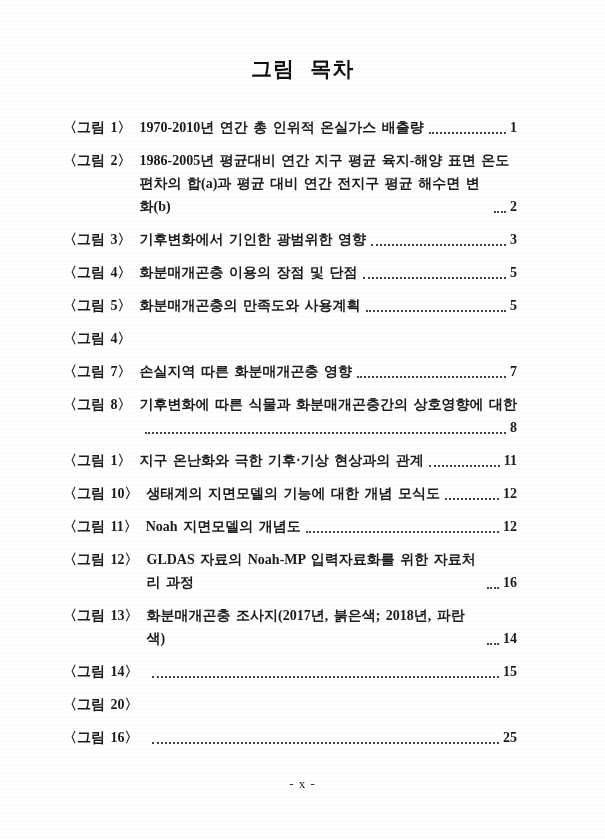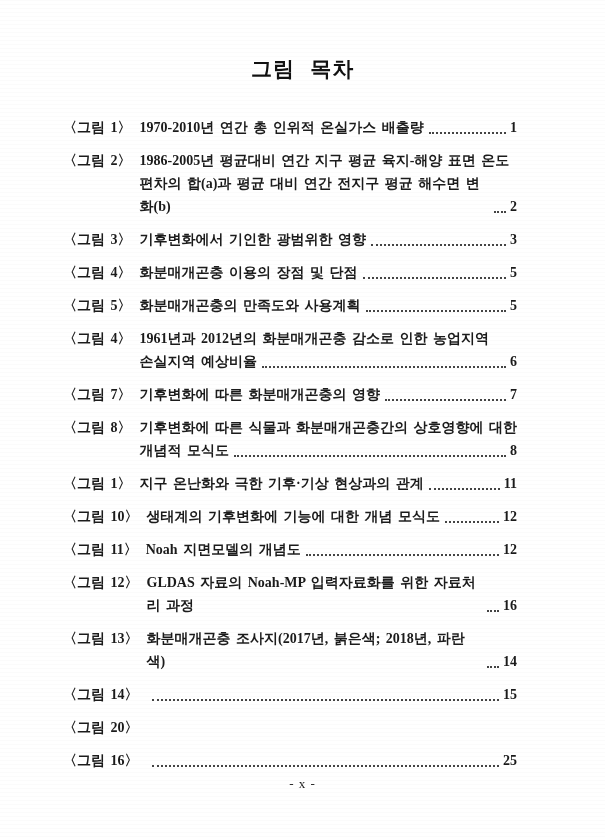--- a/index.html
+++ b/index.html
@@ -124,69 +124,58 @@
         <div class="body">
           <div class="line">
             <span class="text">화분매개곤충의 만족도와 사용계획</span>
             <span class="leader"></span>
             <span class="pagenum">5</span>
           </div>
         </div>
       </div>
       <div class="entry">
         <span class="label">〈그림 4〉</span>
-        <div class="body">
-          <div class="line">
-            <span class="text">1961년과 2012년의 화분매개곤충 감소로 인한 농업지역</span>
-          </div>
-          <div class="line">
-            <span class="text">손실지역 예상비율</span>
-            <span class="leader"></span>
-            <span class="pagenum">6</span>
-          </div>
-        </div>
       </div>
       <div class="entry">
         <span class="label">〈그림 7〉</span>
         <div class="body">
           <div class="line">
-            <span class="text">기후변화에 따른 화분매개곤충의 영향</span>
+            <span class="text">손실지역 따른 화분매개곤충 영향</span>
             <span class="leader"></span>
             <span class="pagenum">7</span>
           </div>
         </div>
       </div>
       <div class="entry">
         <span class="label">〈그림 8〉</span>
         <div class="body">
           <div class="line">
             <span class="text">기후변화에 따른 식물과 화분매개곤충간의 상호영향에 대한</span>
           </div>
           <div class="line">
-            <span class="text">개념적 모식도</span>
             <span class="leader"></span>
             <span class="pagenum">8</span>
           </div>
         </div>
       </div>
       <div class="entry">
         <span class="label">〈그림 1〉</span>
         <div class="body">
           <div class="line">
             <span class="text">지구 온난화와 극한 기후·기상 현상과의 관계</span>
             <span class="leader"></span>
             <span class="pagenum">11</span>
           </div>
         </div>
       </div>
       <div class="entry">
         <span class="label">〈그림 10〉</span>
         <div class="body">
           <div class="line">
-            <span class="text">생태계의 기후변화에 기능에 대한 개념 모식도</span>
+            <span class="text">생태계의 지면모델의 기능에 대한 개념 모식도</span>
             <span class="leader"></span>
             <span class="pagenum">12</span>
           </div>
         </div>
       </div>
       <div class="entry">
         <span class="label">〈그림 11〉</span>
         <div class="body">
           <div class="line">
             <span class="text">Noah 지면모델의 개념도</span>

